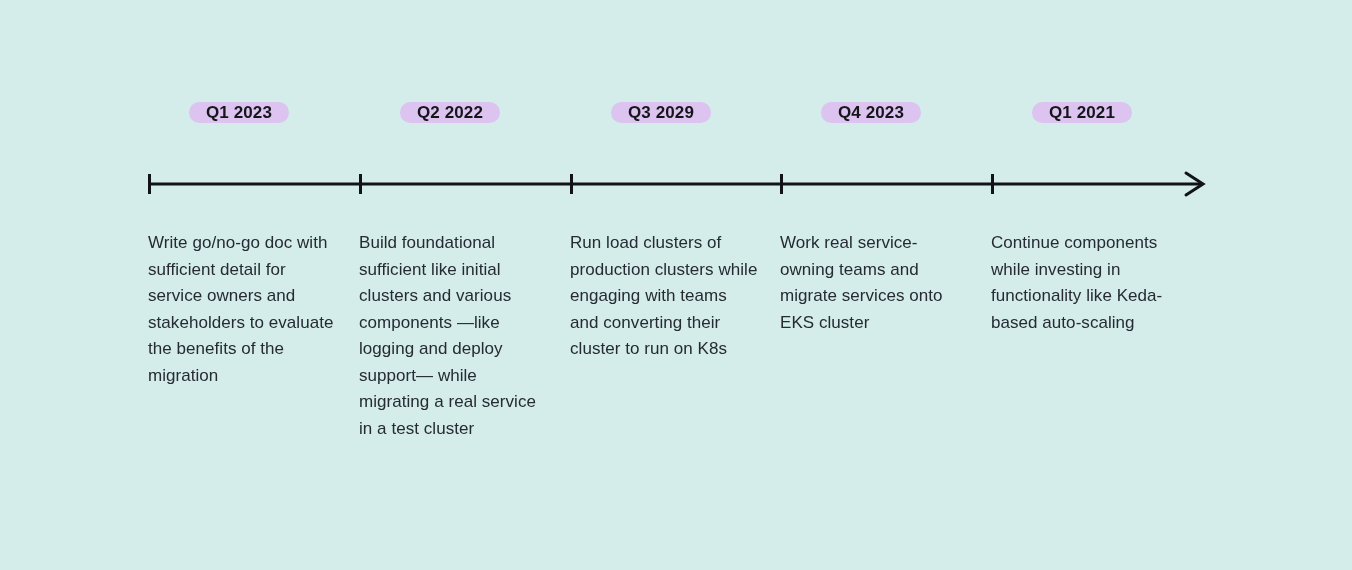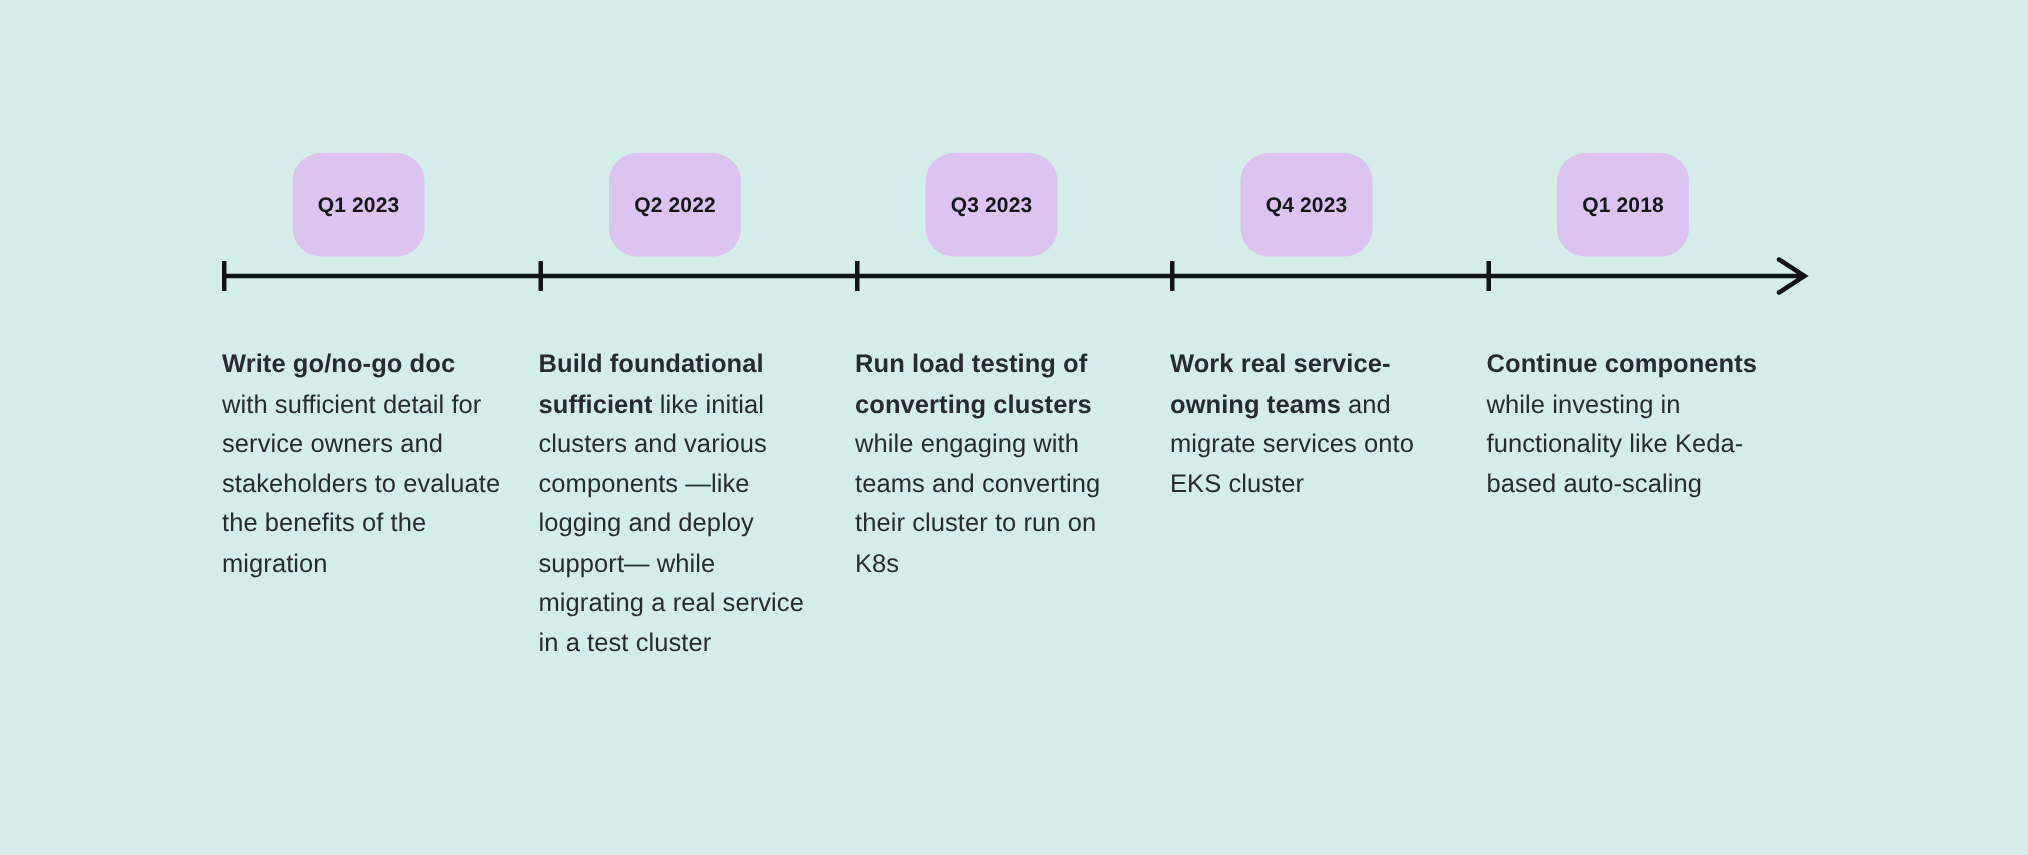--- a/index.html
+++ b/index.html
@@ -31,40 +31,40 @@
     position: absolute;
     top: 102px;
     left: 0;
     width: 182px;
     text-align: center;
   }
   .pill {
     display: inline-block;
     background: var(--pill-bg, #dcc3f0);
     color: var(--pill-text, #15161a);
-    font-size: 14px;
+    font-size: 17px;
     font-weight: 600;
     letter-spacing: 0.1px;
     line-height: 21px;
-    padding: 24px 17px;
+    padding: 0 17px;
     border-radius: 19px;
     white-space: nowrap;
   }
   .desc {
     position: absolute;
     top: 230px;
     left: 0;
     width: 188px;
     margin: 0;
     color: var(--body-text, #262b33);
     font-size: 17px;
     line-height: 26.5px;
     letter-spacing: 0.05px;
   }
-  .desc .bold { font-weight: 700; }
+  .desc .bold { font-weight: 400; }
 </style>
 </head>
 <body>
 
 <div class="canvas">
   <svg class="axis-svg" id="axis-svg" viewBox="0 0 1352 570" xmlns="http://www.w3.org/2000/svg">
       <line x1="148" y1="184" x2="1201" y2="184" stroke="#121316" stroke-width="3"></line>
       <line x1="149.5" y1="174" x2="149.5" y2="194" stroke="#121316" stroke-width="3"></line>
       <line x1="360.5" y1="174" x2="360.5" y2="194" stroke="#121316" stroke-width="3"></line>
       <line x1="571.5" y1="174" x2="571.5" y2="194" stroke="#121316" stroke-width="3"></line>
@@ -80,30 +80,30 @@
     <p class="desc"><span class="bold">Write go/no-go doc</span><span> with sufficient detail for service owners and stakeholders to evaluate the benefits of the migration</span></p>
   </div>
       <div class="col" style="left: 359px;">
     <div class="pill-wrap">
       <span class="pill">Q2 2022</span>
     </div>
     <p class="desc"><span class="bold">Build foundational sufficient</span><span> like initial clusters and various components —like logging and deploy support— while migrating a real service in a test cluster</span></p>
   </div>
       <div class="col" style="left: 570px;">
     <div class="pill-wrap">
-      <span class="pill">Q3 2023</span>
+      <span class="pill">Q3 2029</span>
     </div>
-    <p class="desc"><span class="bold">Run load testing of converting clusters</span><span> while engaging with teams and converting their cluster to run on K8s</span></p>
+    <p class="desc"><span class="bold">Run load clusters of production clusters</span><span> while engaging with teams and converting their cluster to run on K8s</span></p>
   </div>
       <div class="col" style="left: 780px;">
     <div class="pill-wrap">
       <span class="pill">Q4 2023</span>
     </div>
     <p class="desc"><span class="bold">Work real service-owning teams</span><span> and migrate services onto EKS cluster</span></p>
   </div>
       <div class="col" style="left: 991px;">
     <div class="pill-wrap">
-      <span class="pill">Q1 2018</span>
+      <span class="pill">Q1 2021</span>
     </div>
     <p class="desc"><span class="bold">Continue components</span><span> while investing in functionality like Keda-based auto-scaling</span></p>
   </div>
     </div>
 </div>
 
 </body></html>

